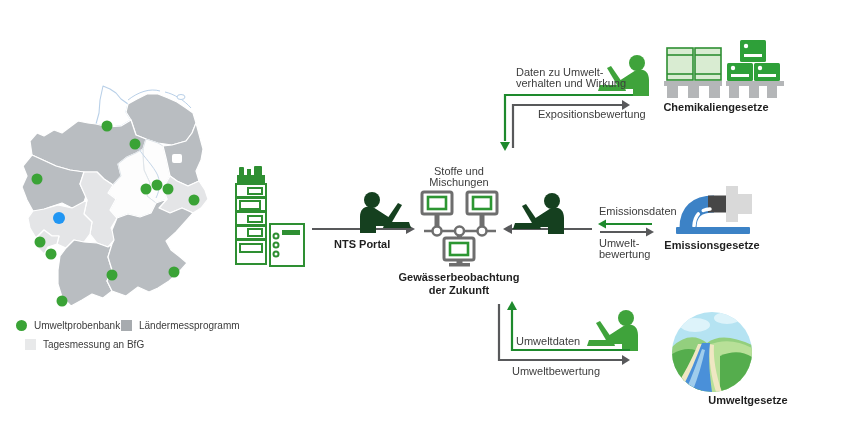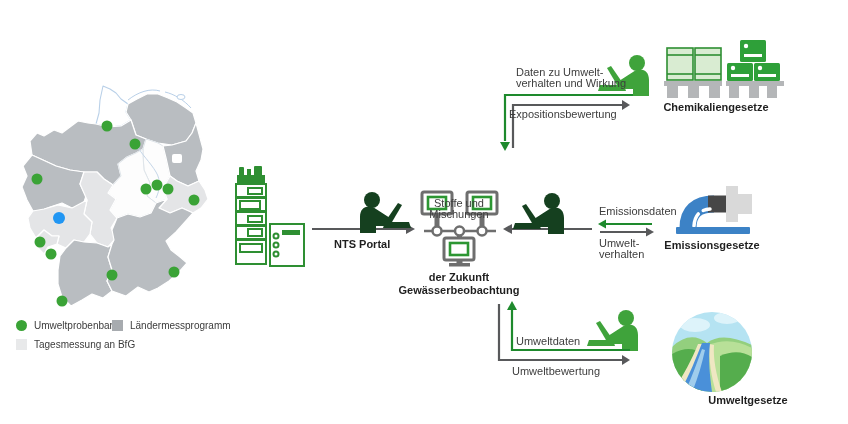--- a/index.html
+++ b/index.html
@@ -5,21 +5,21 @@
   html,body{margin:0;padding:0;background:#fff;}
   .canvas{position:relative;width:848px;height:424px;background:#fff;overflow:hidden;
           font-family:"Liberation Sans",sans-serif;}
   svg{position:absolute;left:0;top:0;}
   .lbl{position:absolute;font-size:11px;line-height:10.5px;color:#3d3d3d;white-space:nowrap;}
   .lbl-bold{position:absolute;font-size:11px;line-height:12.5px;color:#1f1f1f;font-weight:700;white-space:nowrap;}
   .center{text-align:center;white-space:normal;}
   .legend{position:absolute;left:16px;top:320px;width:220px;font-size:10px;color:#3c3c3c;}
   .legend-row{display:flex;align-items:center;margin-bottom:8px;}
   .legend-cell{display:flex;align-items:center;width:96px;}
-  .legend-cell.wide{width:132px;}
+  .legend-cell.wide{width:132px;padding-left:9px;}
   .mk{display:inline-block;width:11px;height:11px;margin-right:7px;flex:0 0 auto;}
   .mk.dot{border-radius:50%;}
   .mk.green{background:#3aa336;}
   .mk.blue{background:#2196f3;}
   .mk.dgray{background:#a7abaf;}
   .mk.lgray{background:#e8e9ea;}
   .line2{display:block;}
 </style>
 </head>
 <body>
@@ -219,40 +219,40 @@
       <path d="M698,344 C692,359 684,375 672,392 L686,392 C694,375 702,358 705,344 Z" fill="#efe7c2"></path>
       <path d="M709,344 C709,360 711,376 716,392 L722,392 C716,375 713,358 714,345 Z" fill="#efe7c2"></path>
       <path d="M702,343 C696,358 690,374 680,392 L712,392 C710,376 708,360 710,343 Z" fill="#4a90d9"></path>
       <path d="M702,349 C697,363 692,376 686,390 L693,390 C698,377 702,364 705,350 Z" fill="#9fcdec"></path>
     </g>
   </g>
 </svg>
 
 <div class="lbl-bold" style="left:334px;top:238px;">NTS Portal</div>
 
-<div class="lbl center" style="left:409px;top:166px;width:100px;margin-top:32px;">
+<div class="lbl center" style="left:409px;top:166px;width:100px;">
   <span class="line2">Stoffe und</span>
   <span class="line2">Mischungen</span>
 </div>
 
 <div class="lbl-bold center" style="left:383px;top:271px;width:152px;">
+  <span class="line2">Gewässerbeobachtung</span>
   <span class="line2">der Zukunft</span>
-  <span class="line2">Gewässerbeobachtung</span>
 </div>
 
 <div class="lbl" style="left:516px;top:67px;">
   <span class="line2">Daten zu Umwelt-</span>
   <span class="line2">verhalten und Wirkung</span>
 </div>
-<div class="lbl" style="left:497px;top:109px;padding-left:12px;">Expositionsbewertung</div>
+<div class="lbl" style="left:526px;top:109px;padding-left:12px;">Expositionsbewertung</div>
 
 <div class="lbl" style="left:599px;top:206px;">Emissionsdaten</div>
 <div class="lbl" style="left:599px;top:238px;">
   <span class="line2">Umwelt-</span>
-  <span class="line2">verhalten</span>
+  <span class="line2">bewertung</span>
 </div>
 
 <div class="lbl" style="left:516px;top:336px;">Umweltdaten</div>
 <div class="lbl" style="left:512px;top:366px;">Umweltbewertung</div>
 
 <div class="lbl-bold center" style="left:646px;top:101px;width:140px;">Chemikaliengesetze</div>
 <div class="lbl-bold center" style="left:644px;top:239px;width:136px;">Emissionsgesetze</div>
 <div class="lbl-bold center" style="left:686px;top:394px;width:124px;">Umweltgesetze</div>
 
 <div class="legend">

